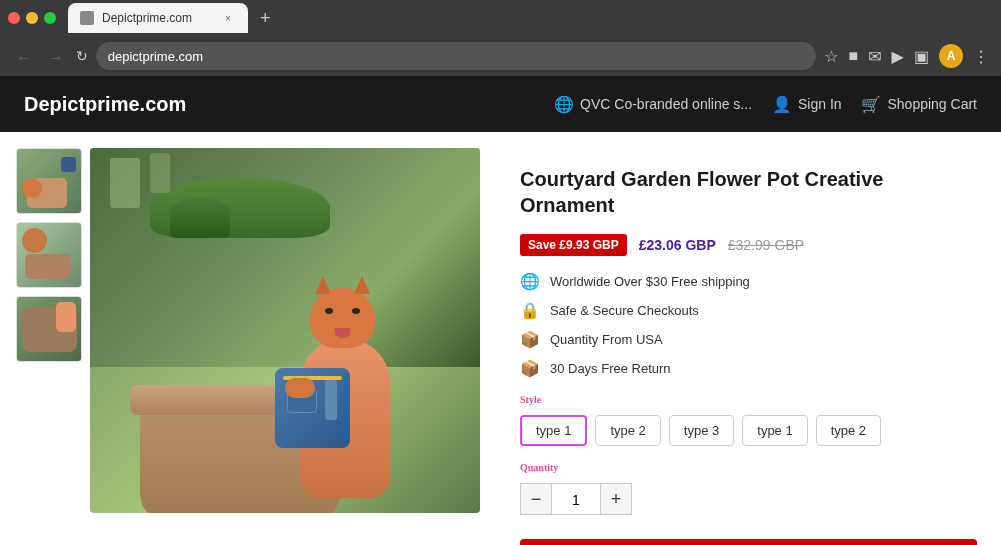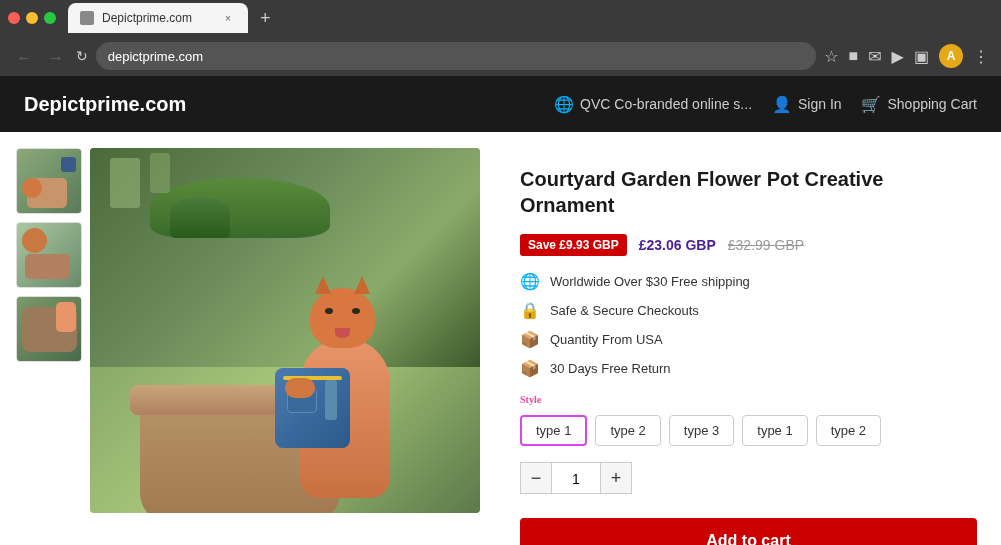--- a/index.html
+++ b/index.html
@@ -492,20 +492,21 @@
     <div class="section-label">Style</div>
     <div class="style-options">
       <button class="style-btn active">type 1</button>
       <button class="style-btn">type 2</button>
       <button class="style-btn">type 3</button>
       <button class="style-btn">type 1</button>
       <button class="style-btn">type 2</button>
     </div>
 
     <div class="quantity-section">
+      <div class="section-label">Quantity</div>
       <div class="quantity-control">
         <button class="qty-btn">−</button>
         <div class="qty-value">1</div>
         <button class="qty-btn">+</button>
       </div>
     </div>
 
     <button class="add-to-cart-btn">Add to cart</button>
   </div>
 </div>

